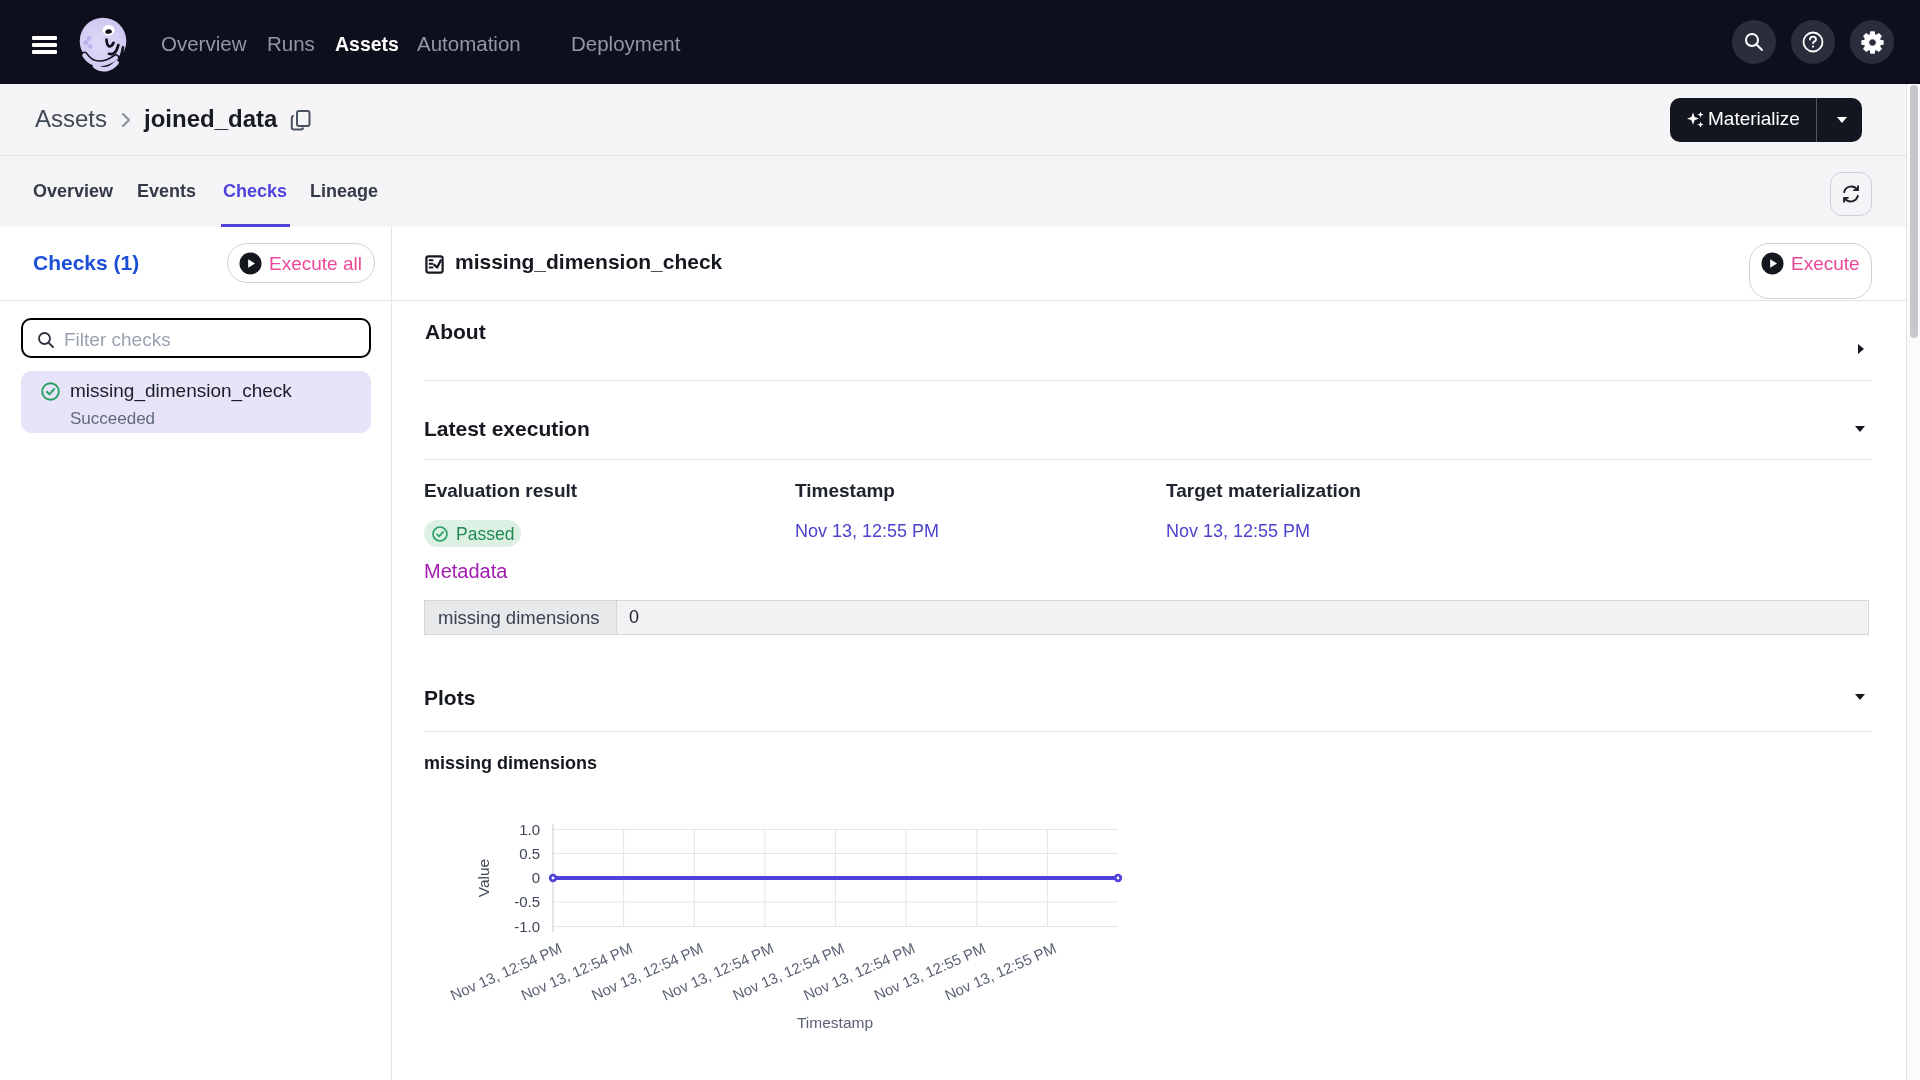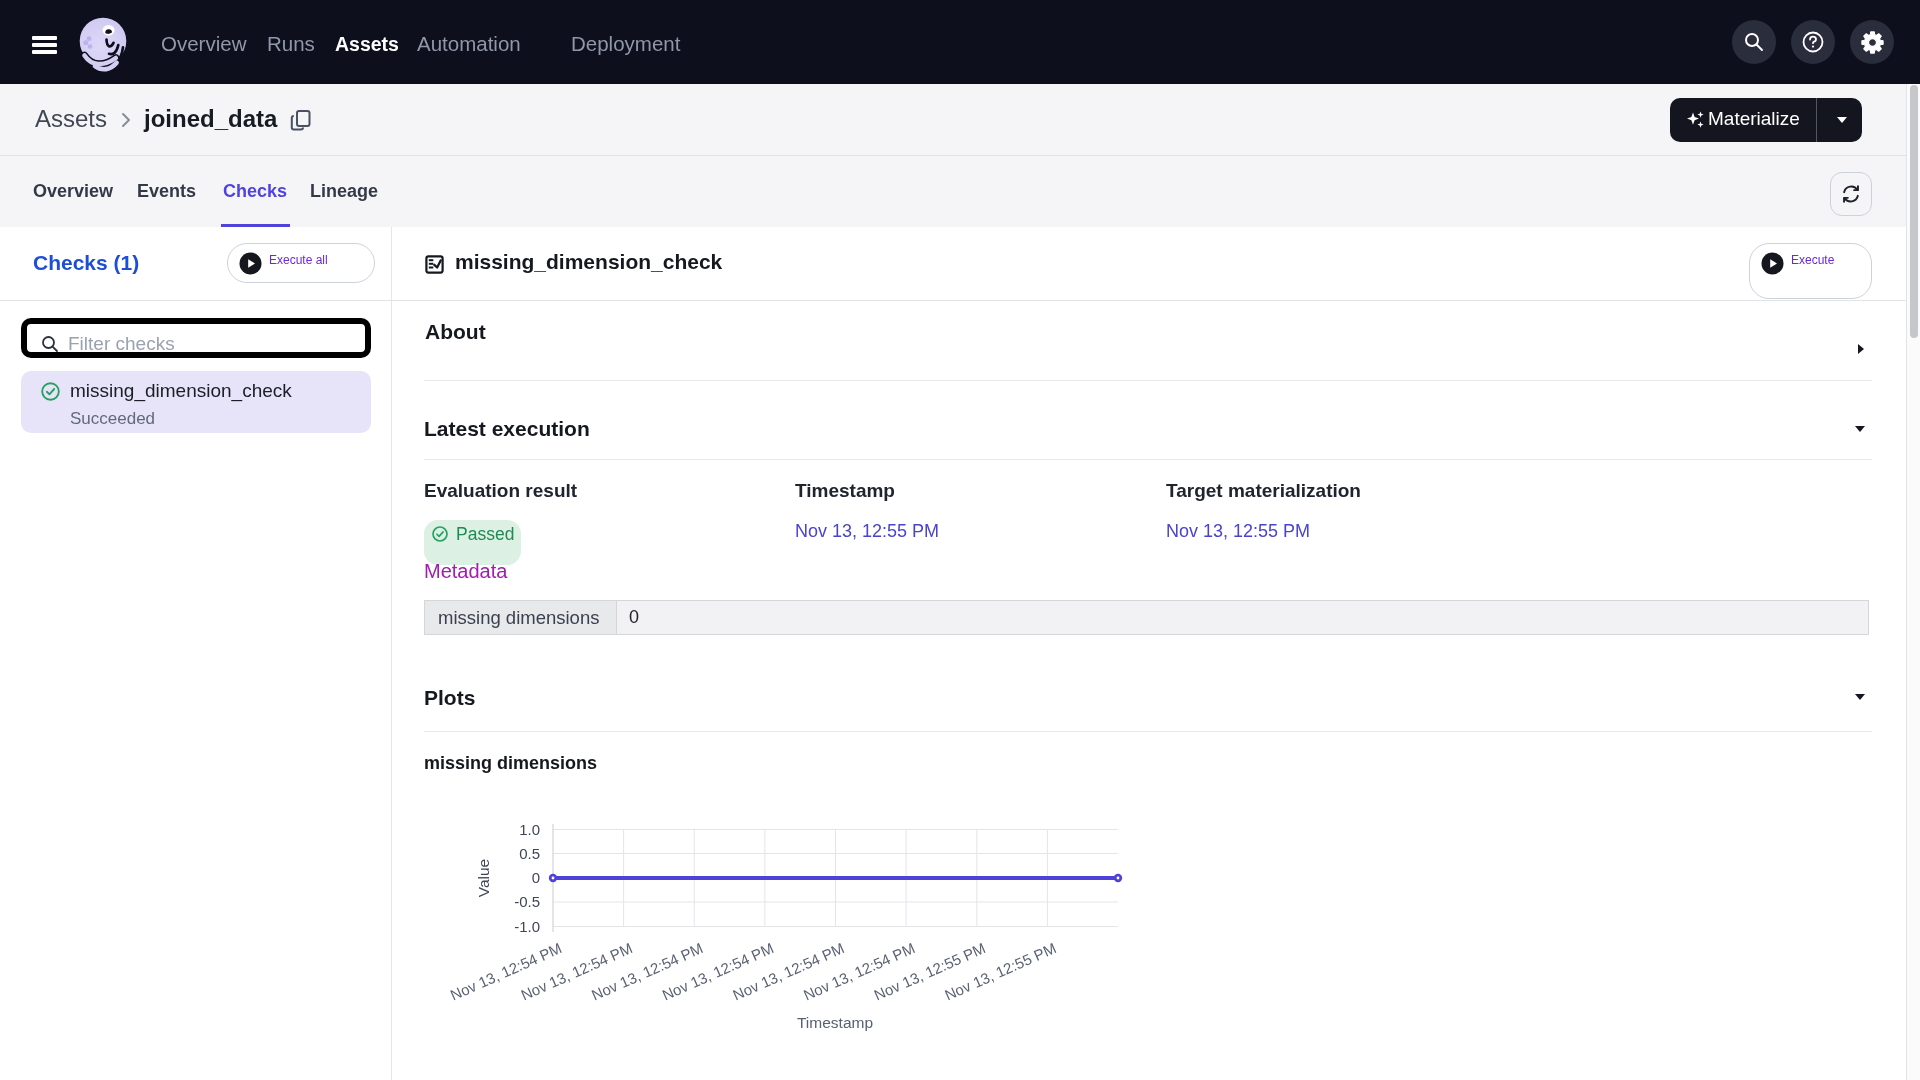--- a/index.html
+++ b/index.html
@@ -28,34 +28,34 @@
   #refresh-btn { position:absolute; left:1830px; top:172px; width:42px; height:44px; border:1px solid #ccd1da; border-radius:12px; }
 
   
   #content { position:absolute; left:0; top:227px; width:1906px; height:853px; background:#fff; }
   #vsep { position:absolute; left:391px; top:227px; width:1px; height:853px; background:#e5e6e9; }
   #hdr-div { position:absolute; left:0; top:300px; width:1906px; height:1px; background:#e2e3e7; }
 
   
   #checks-h { position:absolute; left:33px; top:251px; font-size:21px; font-weight:700; color:#1d4ed8; }
   .pillbtn { position:absolute; border:1px solid #cdd2da; border-radius:20px; background:#fff; }
-  .pillbtn .txt { position:absolute; font-size:12px; color:#6d28d9; }
-  #filter { position:absolute; left:21px; top:318px; width:350px; height:40px; border:6px solid #000000; border-radius:10px; background:#fff; }
+  .pillbtn .txt { position:absolute; font-size:19px; color:#ec4899; }
+  #filter { position:absolute; left:21px; top:318px; width:350px; height:40px; border:2px solid #000000; border-radius:10px; background:#fff; }
   #filter .ph { position:absolute; left:41px; top:9px; font-size:19px; color:#9aa1b0; }
   #listitem { position:absolute; left:21px; top:371px; width:350px; height:62px; background:#e7e4f9; border-radius:10px; }
   #listitem .t1 { position:absolute; left:49px; top:9px; font-size:19px; color:#1a1e26; }
   #listitem .t2 { position:absolute; left:49px; top:38px; font-size:17px; color:#626a79; }
 
   
   #main-title { position:absolute; left:455px; top:250px; font-size:21px; font-weight:700; color:#15191f; }
   .sect { position:absolute; font-size:21px; font-weight:700; color:#15191f; }
   .secdiv { position:absolute; left:424px; width:1448px; height:1px; background:#e7e8ea; }
   .colh { position:absolute; top:480px; font-size:19px; font-weight:700; color:#20242e; }
   .linkv { position:absolute; top:521px; font-size:18px; color:#4a43cb; }
-  #passed { position:absolute; left:424px; top:520px; width:97px; height:45px; background:#ddf0e4; border-radius:14px; }
+  #passed { position:absolute; left:424px; top:520px; width:97px; height:27px; background:#ddf0e4; border-radius:14px; }
   #passed .txt { position:absolute; left:32px; top:4px; font-size:17.5px; color:#1f8b52; }
   #meta-h { position:absolute; left:424px; top:560px; font-size:20px; font-weight:400; color:#a21caf; }
   #mtable { position:absolute; left:424px; top:600px; width:1445px; height:35px; border:1px solid #d4d6da; background:#f2f2f4; }
   #mtable .k { position:absolute; left:0; top:0; width:192px; height:33px; background:#e8e9eb; border-right:1px solid #d4d6da; }
   #mtable .k span { position:absolute; left:13px; top:6px; font-size:18.5px; color:#3a4150; }
   #mtable .v { position:absolute; left:204px; top:6px; font-size:18px; color:#20242c; }
   .caret-r { position:absolute; width:0; height:0; border-left:6px solid #15191f; border-top:5px solid transparent; border-bottom:5px solid transparent; }
   .caret-d { position:absolute; width:0; height:0; border-top:6px solid #15191f; border-left:5px solid transparent; border-right:5px solid transparent; }
   #plot-sub { position:absolute; left:424px; top:753px; font-size:18px; font-weight:700; color:#15191f; }
 

